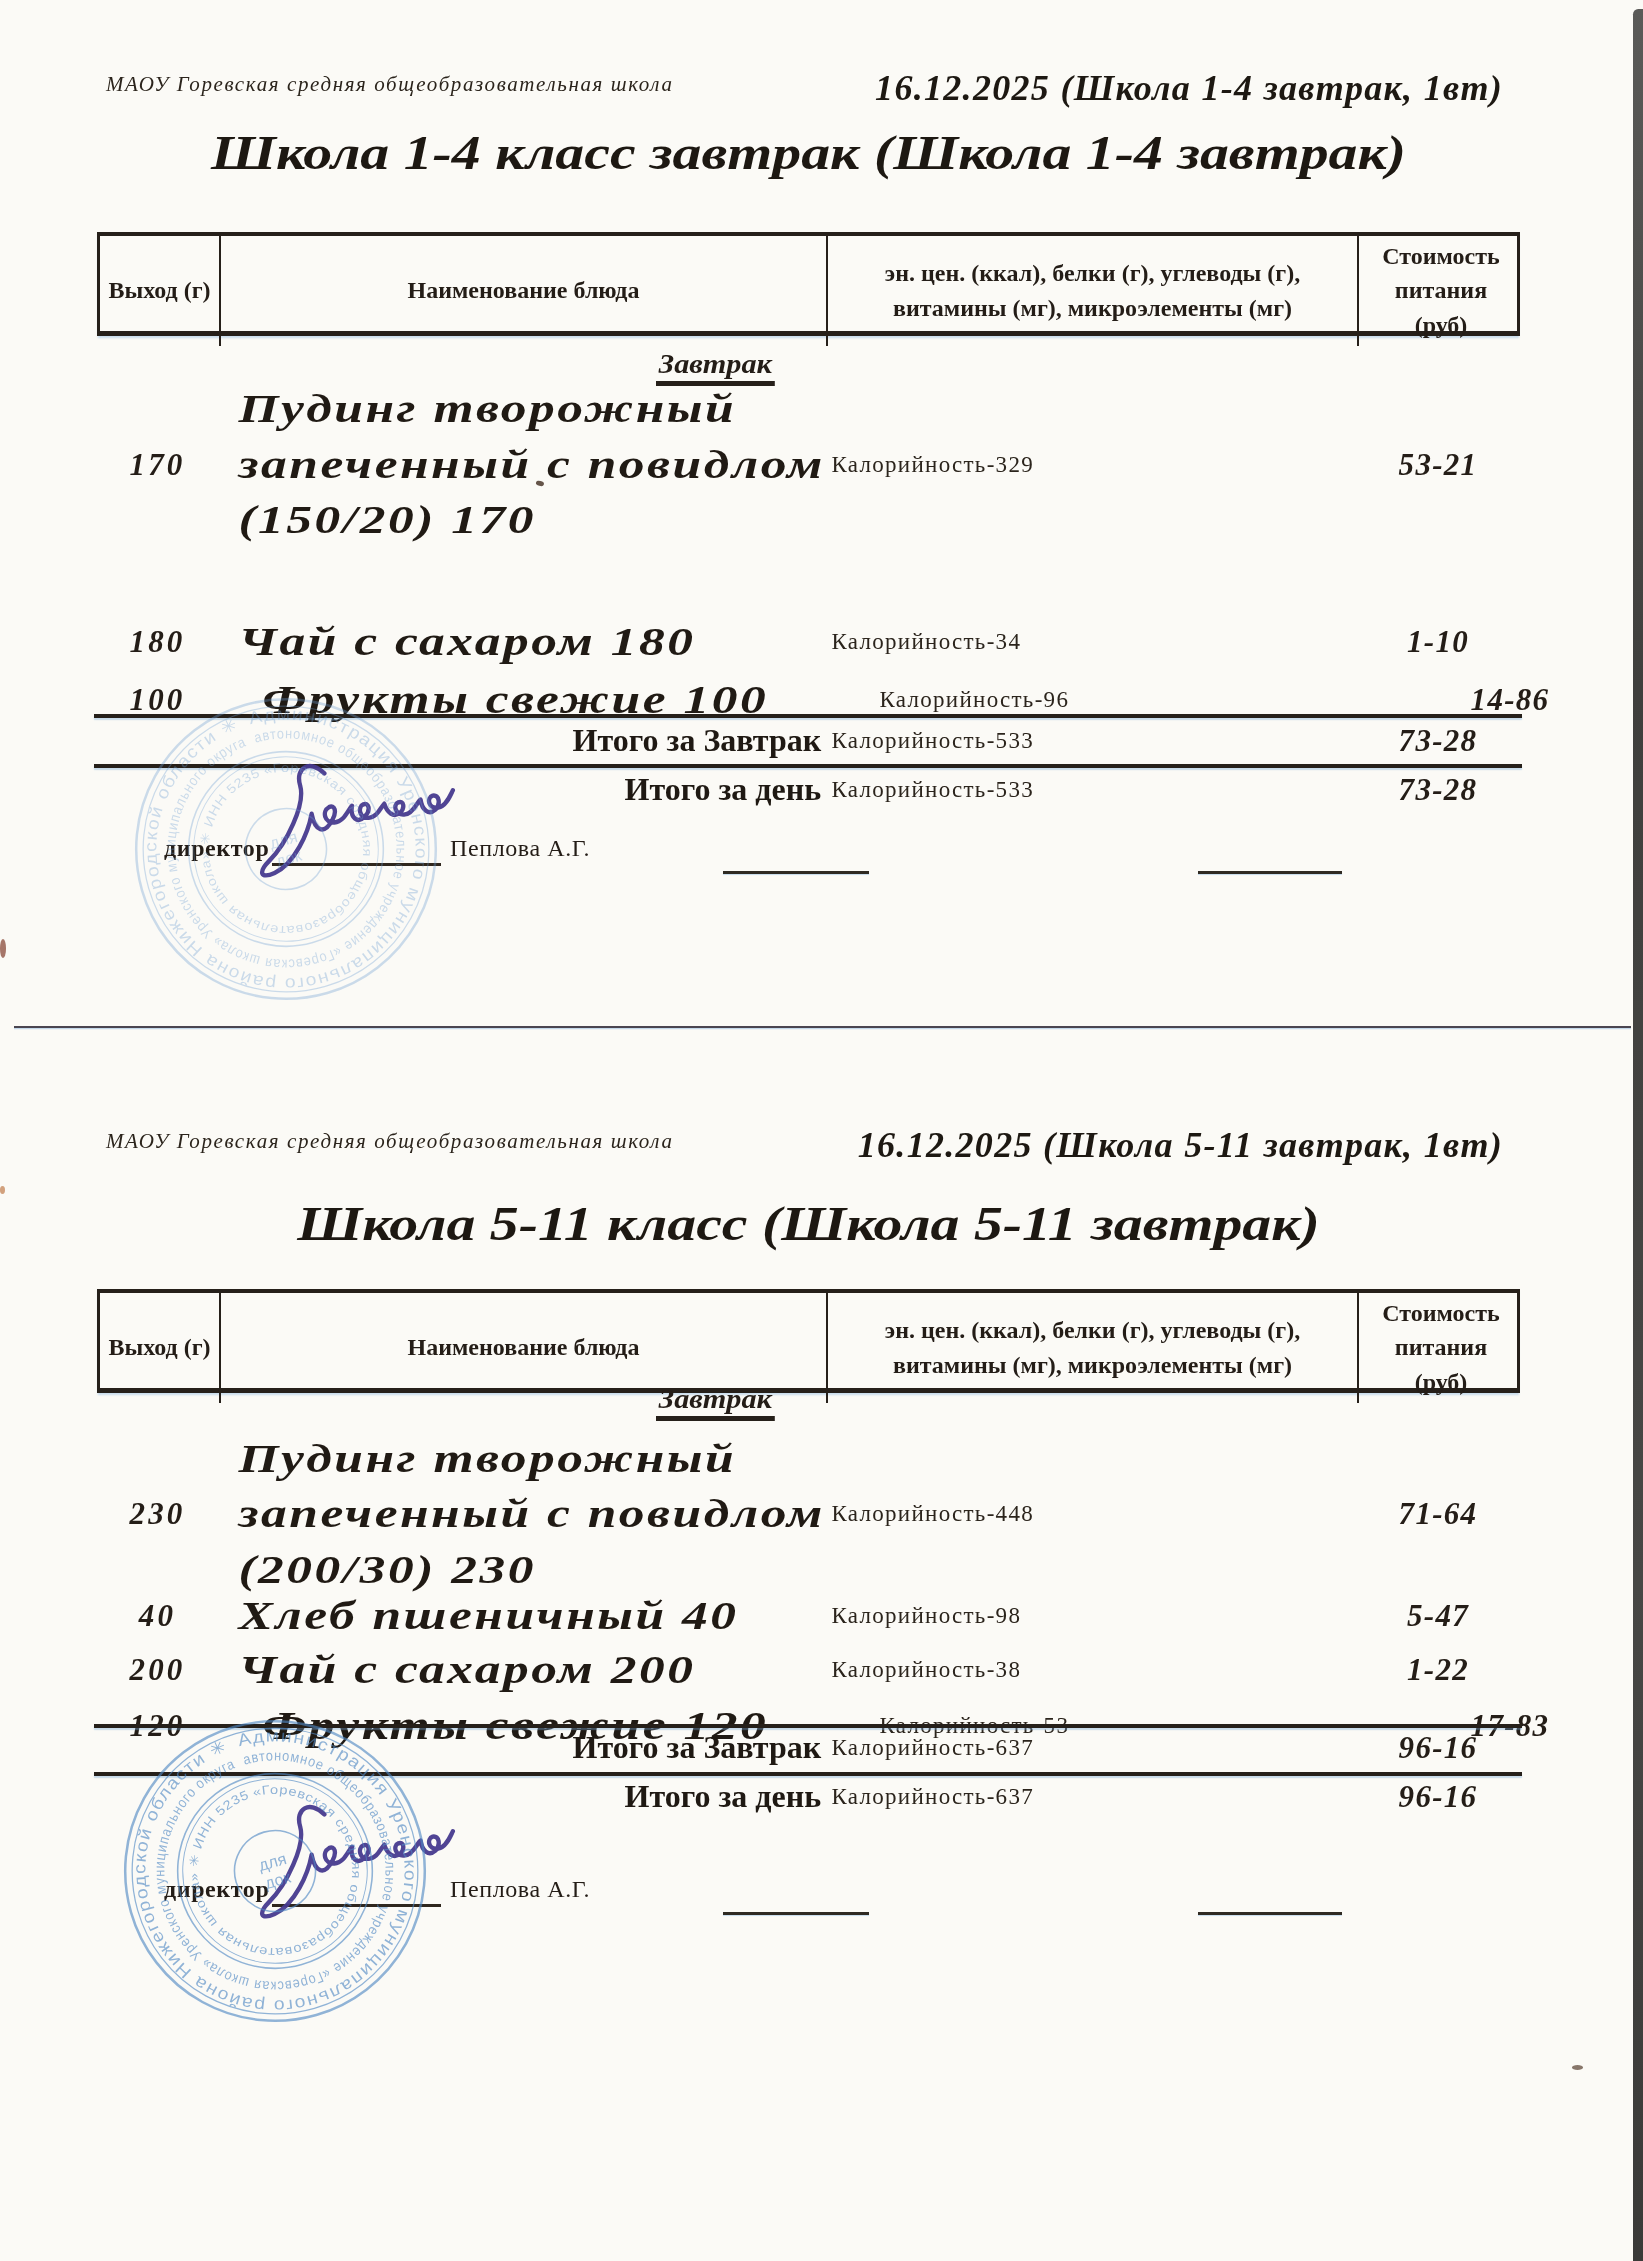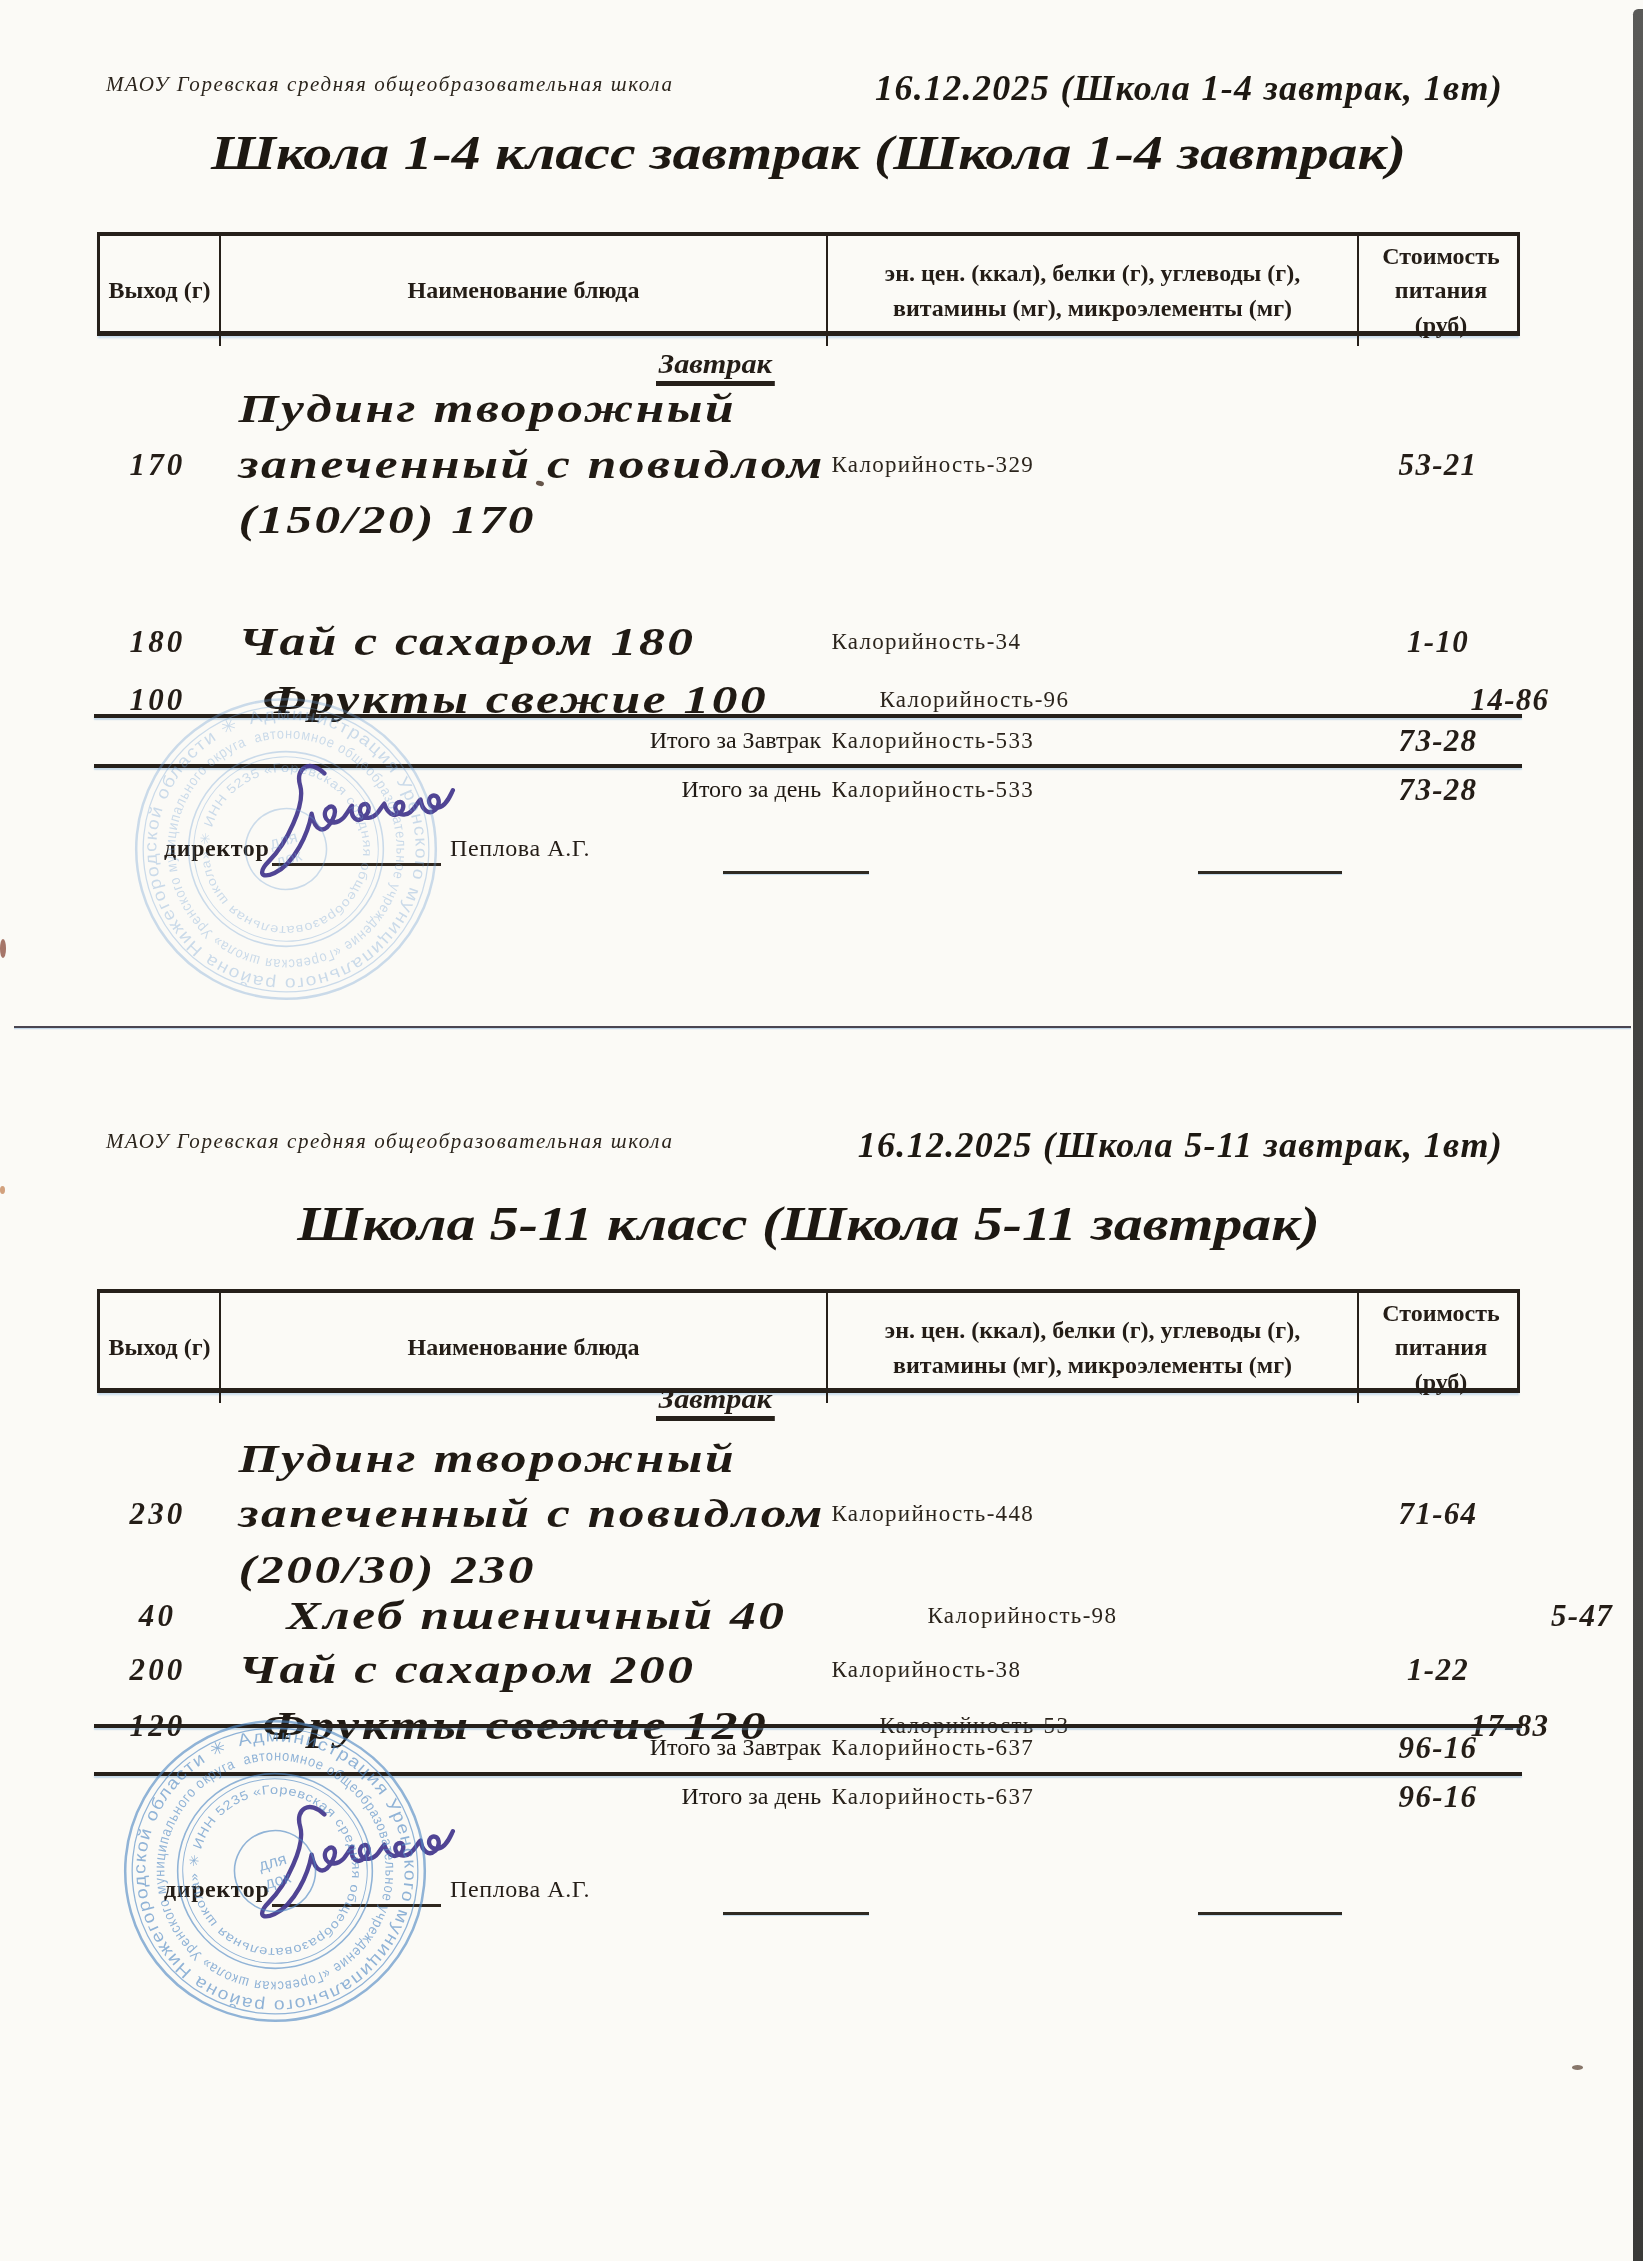--- a/index.html
+++ b/index.html
@@ -60,21 +60,21 @@
   
   .grid-row {
     position:absolute; left:97px; width:1423px;
     display:grid; grid-template-columns:121px 607px 531px 164px; align-items:center;
   }
   .row1 { top:380px; height:169px; }
   .row2 { top:556px; height:44px; }
   .row3 { top:614px; height:44px; }
   .row4 { top:672px; height:44px;gap:24px; }
   .sec2 .row1 { top:374px; height:161px; }
-  .sec2 .row2 { top:531px; height:41px;gap:48px; }
+  .sec2 .row2 { top:531px; height:41px; }
   .sec2 .row3 { top:585px; height:41px; }
   .sec2 .row4 { top:641px; height:41px; }
 
   .c-out {
     justify-self:center; font-size:31px; font-weight:bold; font-style:italic; letter-spacing:3.2px;
   }
   .c-dish {
     padding-left:15.5px; font-size:39px; font-weight:bold; font-style:italic;
     line-height:1.42; letter-spacing:1.9px; white-space:pre-line;
     transform:scaleX(1.32); transform-origin:0 50%; color:#201a14;
@@ -91,21 +91,21 @@
   .sec2 .rule1 { top:667px; } .sec2 .rule2 { top:715px; }
 
   .total-row {
     position:absolute; left:97px; width:1423px;
     display:grid; grid-template-columns:728px 531px 164px; align-items:center;
   }
   .tot1 { top:721px; height:39px; }
   .tot2 { top:770px; height:39px; }
   .sec2 .tot1 { top:672px; height:37px; }
   .sec2 .tot2 { top:721px; height:37px; }
-  .c-tot-label { justify-self:end; padding-right:3.9px; font-size:24px; font-weight:normal; color:#1f1913; }
+  .c-tot-label { justify-self:end; padding-right:3.9px; font-size:32px; font-weight:bold; color:#1f1913; }
 
   
   .sig-row {
     position:absolute; top:829px; left:164px;
     display:flex; align-items:flex-end;
   }
   .sec2 .sig-row { top:813px; }
   .sig-role { font-size:24px; letter-spacing:0.6px; padding-bottom:3.9px;font-weight:bold; }
   .sig-slot {
     position:relative; width:169px; height:37px; margin-left:2.6px;

